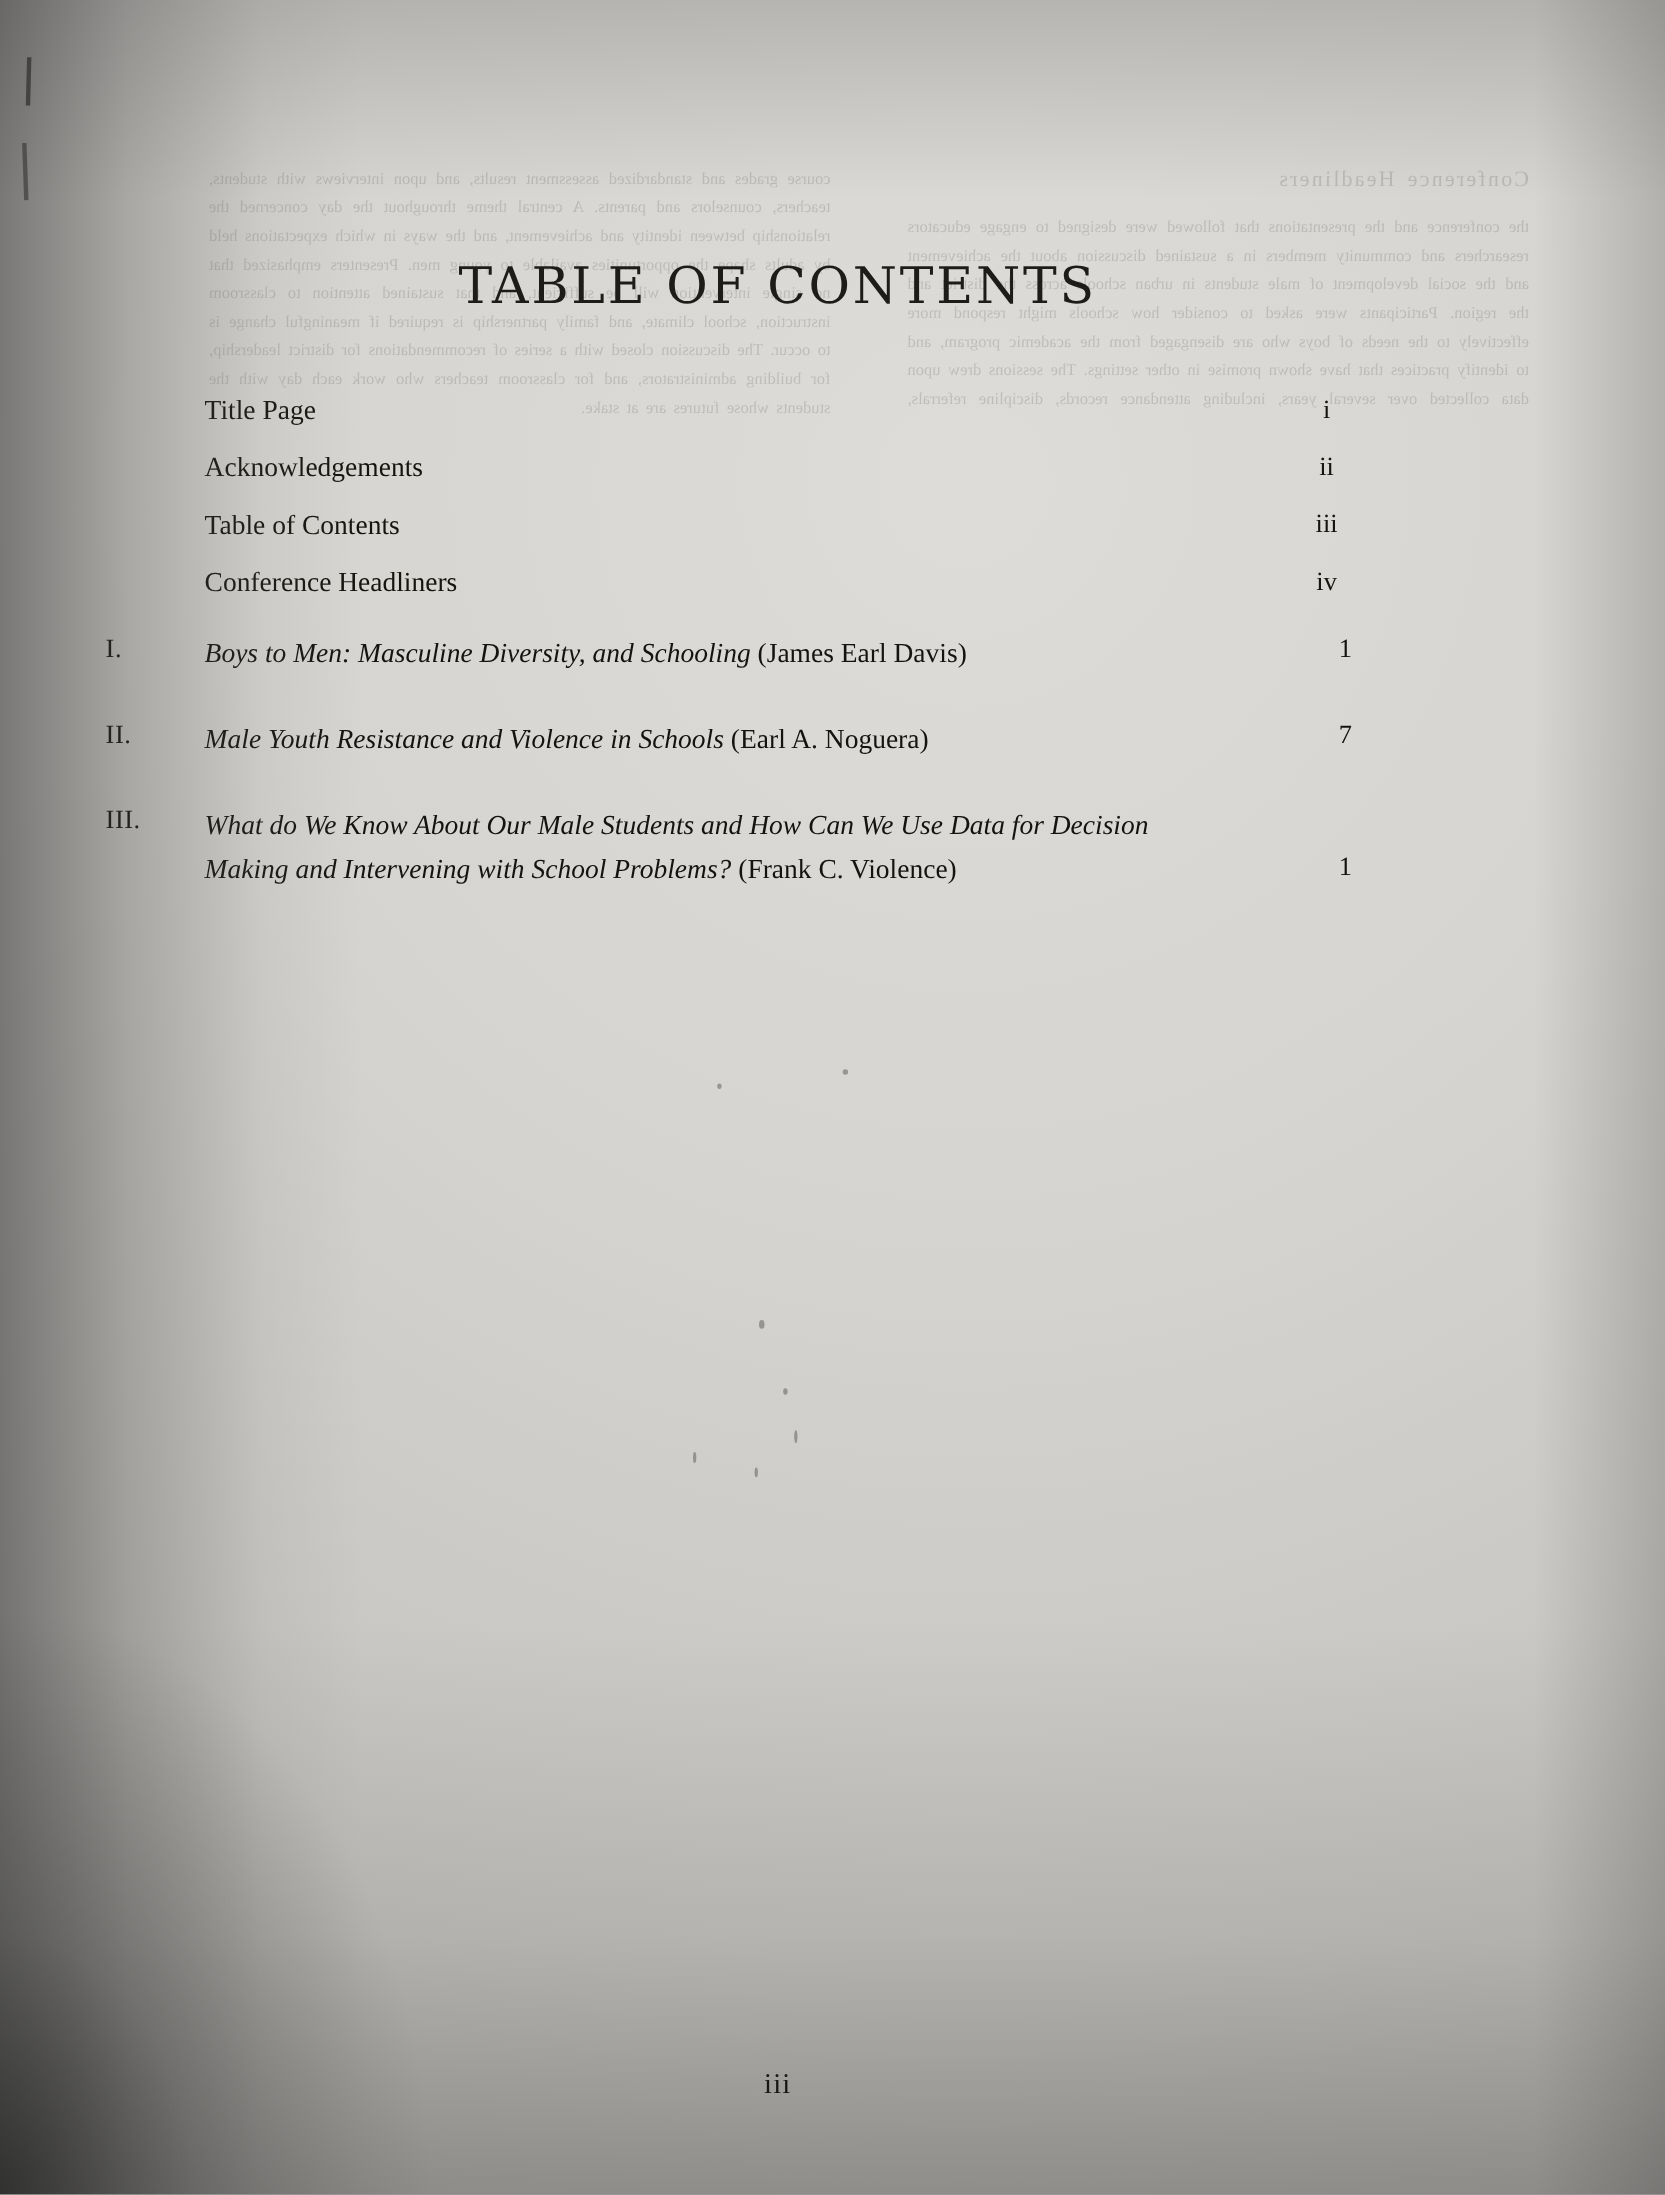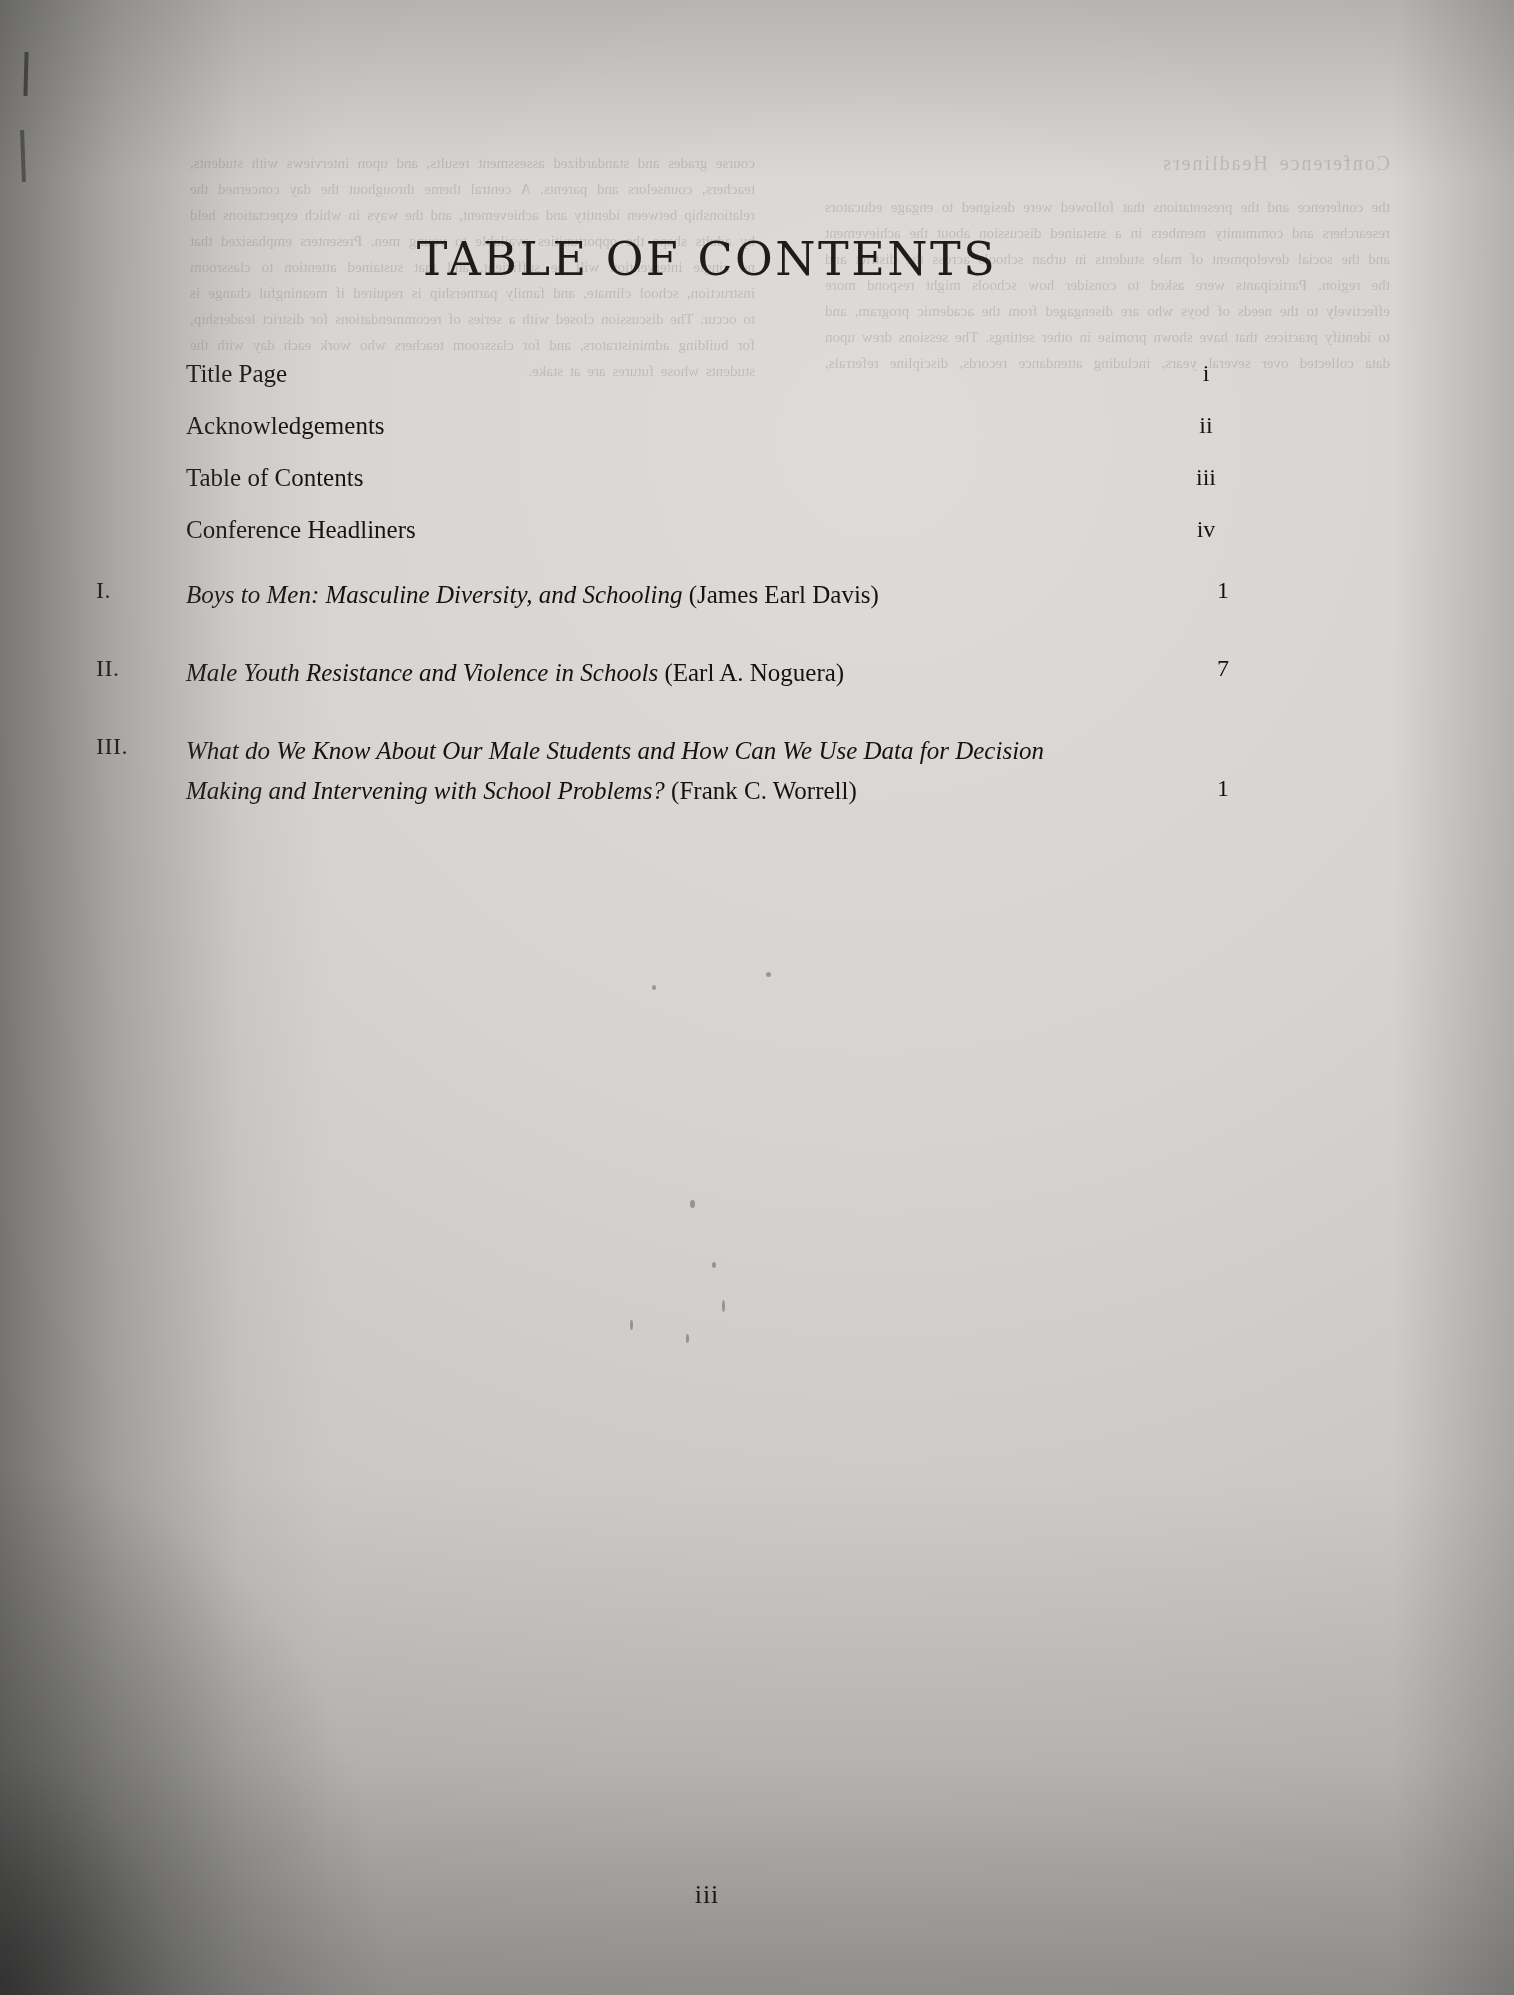--- a/index.html
+++ b/index.html
@@ -247,21 +247,21 @@
           <span>Male Youth Resistance and Violence in Schools</span>
           <span class="author">(Earl A. Noguera)</span>
         </div>
         <span class="ch-page">7</span>
       </div>
 
       <div class="chapter multiline">
         <span class="ch-num">III.</span>
         <div class="ch-title">
           <span>What do We Know About Our Male Students and How Can We Use Data for Decision Making and Intervening with School Problems?</span>
-          <span class="author">(Frank C. Worrell)</span>
+          <span class="author">(Frank C. Violence)</span>
         </div>
         <span class="ch-page">1</span>
       </div>
     </div>
 
     <div class="folio">iii</div>
   </div>
 
   <div class="speck" style="left:690px; top:1200px; width:5px; height:8px;"></div>
   <div class="speck" style="left:712px; top:1262px; width:4px; height:6px;"></div>

